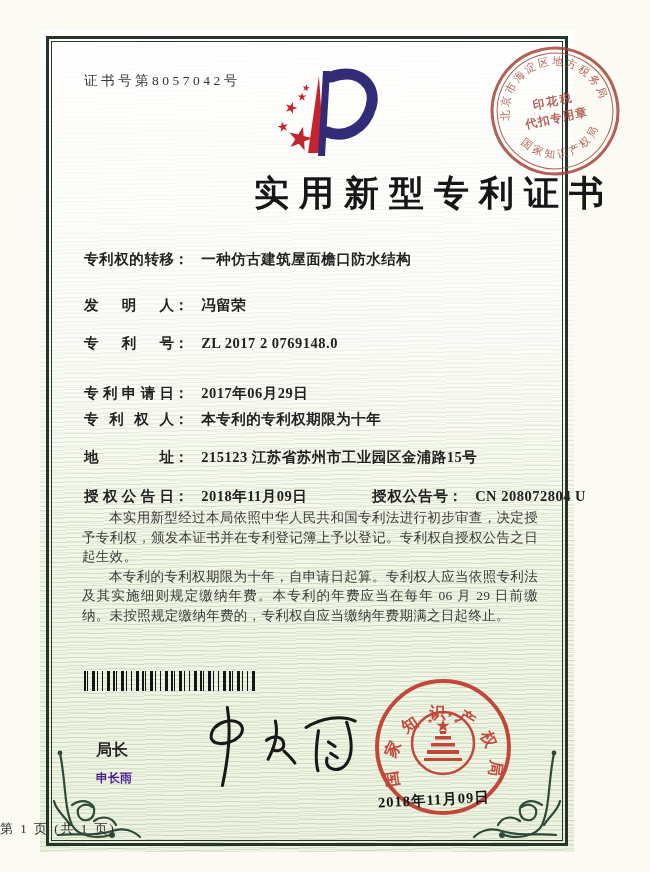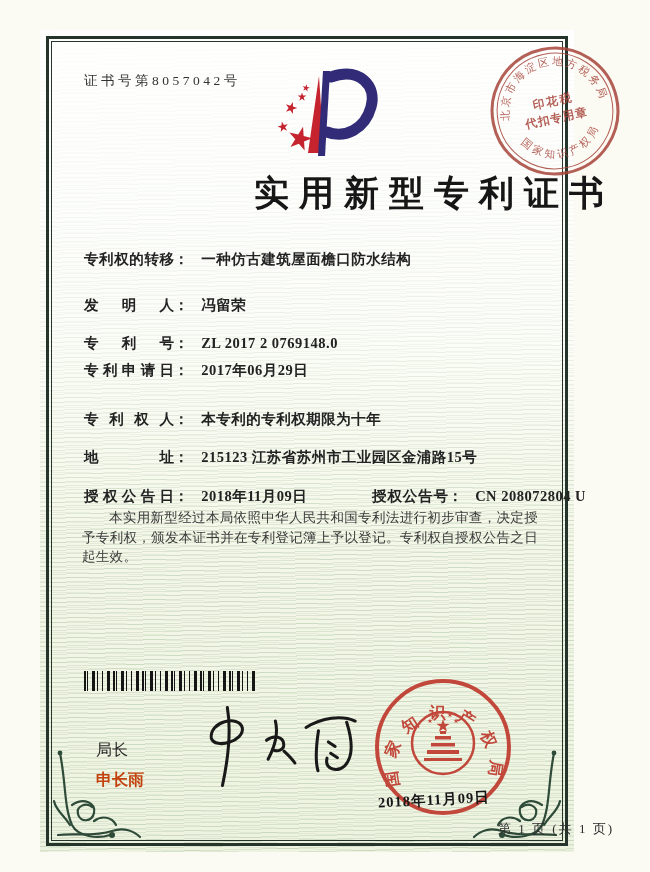--- a/index.html
+++ b/index.html
@@ -21,49 +21,49 @@
   .logo{position:absolute;left:256px;top:62px;width:150px;height:106px;z-index:2;}
 
   .tax-stamp{position:absolute;left:484px;top:40px;width:142px;height:142px;transform:rotate(-12deg);opacity:.85;z-index:5;}
   .tax-stamp text{fill:#a7453b;font-family:"Liberation Serif","DejaVu Serif",serif;}
 
   .title{position:absolute;left:0;top:170px;width:100%;margin:0;text-align:right;
     font-size:35px;font-weight:700;letter-spacing:10px;text-indent:10px;color:#161616;z-index:2;}
 
   .fields{position:absolute;left:84px;top:250px;right:56px;z-index:2;font-size:14.5px;color:#222;}
   .frow{position:absolute;left:0;white-space:nowrap;}
-  .r1{top:0;} .r2{top:46px;} .r3{top:84px;} .r4{top:111px;} .r5{top:160px;} .r6{top:198px;} .r7{top:237px;}
+  .r1{top:0;} .r2{top:46px;} .r3{top:84px;} .r4{top:134px;} .r5{top:160px;} .r6{top:198px;} .r7{top:237px;}
   .flabel{display:inline-block;width:90px;text-align:justify;text-align-last:justify;font-weight:700;vertical-align:bottom;}
   .colon{font-weight:700;}
   .fvalue{margin-left:9px;font-weight:600;letter-spacing:0.5px;text-align:right;}
   .gcell2{position:absolute;left:288px;top:0;white-space:nowrap;}
   .gcell2 .flabel{width:76px;}
 
   .bodytext{position:absolute;left:82px;right:76px;top:508px;z-index:2;color:#3a3a3a;}
   .bodytext p{margin:0;font-size:13.5px;line-height:19.5px;text-indent:2em;text-align:justify;letter-spacing:0.3px;}
 
   .barcode{position:absolute;left:84px;top:671px;width:172px;height:20px;z-index:2;
     background:repeating-linear-gradient(90deg,#151515 0 2px,transparent 2px 3px,#151515 3px 4px,transparent 4px 8px,#151515 8px 11px,transparent 11px 13px,#151515 13px 14px,transparent 14px 18px,#151515 18px 19px,transparent 19px 23px,#151515 23px 26px,transparent 26px 29px);}
 
-  .sig-title{position:absolute;left:96px;top:740px;font-size:16px;font-weight:400;color:#262626;z-index:2;
+  .sig-title{position:absolute;left:96px;top:740px;font-size:16px;font-weight:700;color:#262626;z-index:2;
     font-family:"Liberation Sans","DejaVu Sans",sans-serif;}
-  .sig-name{position:absolute;left:96px;top:770px;font-size:16px;font-weight:700;color:#c2410c;z-index:2;
+  .sig-name{position:absolute;left:96px;top:770px;font-size:12px;font-weight:700;color:#4c1d95;z-index:2;
     font-family:Liberation Mono, monospace;}
   .signature{position:absolute;left:185px;top:698px;width:190px;height:95px;transform:rotate(-2deg);z-index:3;}
 
   .seal{position:absolute;left:372px;top:676px;width:142px;height:142px;z-index:2;opacity:.92;}
   .seal text{fill:#bf3a2e;font-family:"Liberation Serif","DejaVu Serif",serif;}
   .seal-date{position:absolute;left:378px;top:789px;width:170px;font-size:14.5px;color:#161616;
     letter-spacing:1px;transform:rotate(-3deg);white-space:nowrap;z-index:4;font-weight:600;}
 
   .ornament{position:absolute;bottom:30px;width:95px;height:95px;z-index:2;}
   .orn-left{left:50px;}
   .orn-right{right:50px;transform:scaleX(-1);}
 
-  .footer{position:absolute;left:0;bottom:34px;width:100%;text-align:right;font-size:13px;
+  .footer{position:absolute;left:0;bottom:34px;width:100%;text-align:left;font-size:13px;
     letter-spacing:2px;color:#2e2e2e;z-index:2;}
 </style>
 </head>
 <body>
 
 <div class="page">
 
   <svg width="0" height="0" style="position:absolute" aria-hidden="true">
     <defs>
       <path id="star5" d="M0,-10 L2.25,-3.09 L9.51,-3.09 L3.63,1.18 L5.88,8.09 L0,3.82 L-5.88,8.09 L-3.63,1.18 L-9.51,-3.09 L-2.25,-3.09 Z"></path>
@@ -137,20 +137,21 @@
       <span class="fvalue">2018年11月09日</span>
       <span class="gcell2">
         <span class="flabel">授权公告号</span><span class="colon">：</span>
         <span class="fvalue">CN 208072804 U</span>
       </span>
     </div>
   </div>
 
   <div class="bodytext">
     <p>本实用新型经过本局依照中华人民共和国专利法进行初步审查，决定授予专利权，颁发本证书并在专利登记簿上予以登记。专利权自授权公告之日起生效。</p>
+    <p>本专利的专利权期限为十年，自申请日起算。专利权人应当依照专利法及其实施细则规定缴纳年费。本专利的年费应当在每年 06 月 29 日前缴纳。未按照规定缴纳年费的，专利权自应当缴纳年费期满之日起终止。</p>
   </div>
 
   <div class="barcode"></div>
 
   <div class="sig-title">局长</div>
   <div class="sig-name">申长雨</div>
 
   <svg class="signature" viewBox="0 0 200 100">
     <g fill="none" stroke="#191919" stroke-width="3.2" stroke-linecap="round" stroke-linejoin="round">
       <path d="M28,40 C26,22 58,16 61,30 C63,44 32,52 28,40 Z"></path>

